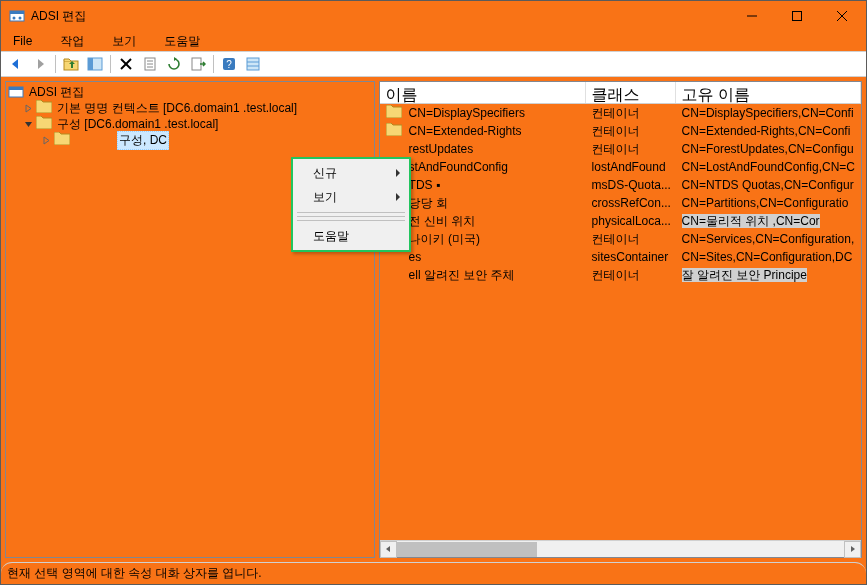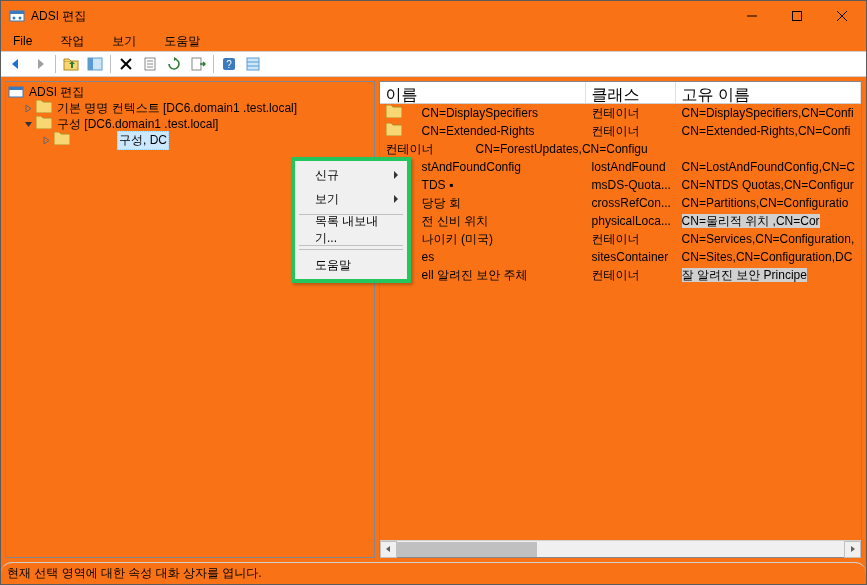--- a/index.html
+++ b/index.html
@@ -28,31 +28,31 @@
   .tree-row.sel .label { background: #cce8ff; border: 1px dotted #99d1ff; padding: 0 1px; margin-left: 44px; }
   .tree-row .label { padding: 0 2px; }
   .list-header { display: flex; border-bottom: 1px solid #d0d0d0; height: 22px; background: #fff; }
   .colh { padding: 3px 6px; border-right: 1px solid #e0e0e0; font-size: 16px; }
   .colh.c0 { width: 206px; }
   .colh.c1 { width: 90px; }
   .colh.c2 { flex: 1; }
   .list-body { flex: 1; overflow: hidden; position: relative; }
   .list-row { display: flex; align-items: center; height: 18px; }
   .cell { padding: 1px 6px; overflow: hidden; white-space: nowrap; text-overflow: clip; }
-  .cell.c0 { width: 206px; display: flex; align-items: center; gap: 20px; }
+  .cell.c0 { width: 206px; display: flex; align-items: center; gap: 7px; }
   .cell.c1 { width: 90px; }
   .cell.c2 { flex: 1; }
   .row-icon { width: 16px; height: 16px; flex-shrink: 0; }
   .highlight { background: #d0d0d0; }
   .hscroll { height: 17px; border-top: 1px solid #d0d0d0; display: flex; align-items: center; background: #f0f0f0; }
   .hscroll .arrow { width: 17px; height: 17px; display: flex; align-items: center; justify-content: center; background: #f0f0f0; border: 1px solid #c0c0c0; }
   .hscroll .track { flex: 1; height: 17px; position: relative; }
   .hscroll .thumb { position: absolute; left: 0; width: 140px; height: 15px; top: 1px; background: #c0c0c0; }
   .statusbar { height: 22px; border-top: 1px solid #d0d0d0; display: flex; align-items: center; padding: 0 6px; font-size: 12px; border-radius: 11px; }
-  .ctxmenu { position: absolute; left: 290px; top: 156px; width: 120px; background: #f0f0f0; border: 4px solid #22c55e; box-shadow: 2px 2px 3px rgba(0,0,0,.25); padding: 2px; z-index: 10; }
+  .ctxmenu { position: absolute; left: 290px; top: 156px; width: 120px; background: #f0f0f0; border: 2px solid #22c55e; box-shadow: 2px 2px 3px rgba(0,0,0,.25); padding: 2px; z-index: 10; }
   .ctxitem { height: 24px; display: flex; align-items: center; padding: 0 18px 0 18px; position: relative; }
   .ctxitem .arrow { position: absolute; right: 6px; top: 50%; transform: translateY(-50%); }
   .ctxitem.hov { background: #90c8f6; }
   .ctxsep { height: 1px; background: #c0c0c0; margin: 3px 2px; }
   .folder-icon { width: 16px; height: 13px; }
 </style>
 </head>
 <body>
 
 <div class="window">
@@ -233,20 +233,24 @@
             <div class="cell c0">
               <span class="row-icon"><svg class="folder-icon" viewBox="0 0 16 13">
                   <path d="M0 2 L0 0 L5 0 L7 2 L16 2 L16 13 L0 13 Z" fill="#f7d774" stroke="#b58a1e"></path>
                 </svg></span>
               <span>CN=Extended-Rights</span>
             </div>
             <div class="cell c1">컨테이너</div>
             <div class="cell c2"><span>CN=Extended-Rights,CN=Confi</span></div>
           </div>
           <div class="list-row">
+            <div class="cell c0">
+              <span class="row-icon"></span>
+              <span>restUpdates</span>
+            </div>
             <div class="cell c1">컨테이너</div>
             <div class="cell c2"><span>CN=ForestUpdates,CN=Configu</span></div>
           </div>
           <div class="list-row">
             <div class="cell c0">
               <span class="row-icon"></span>
               <span>stAndFoundConfig</span>
             </div>
             <div class="cell c1">lostAndFound</div>
             <div class="cell c2"><span>CN=LostAndFoundConfig,CN=C</span></div>
@@ -329,23 +333,20 @@
             <path d="M1 0 L5 4 L1 8 Z" fill="#333"></path>
           </svg></span>
       </div>
       <div class="ctxitem">
         <span>보기</span>
         <span class="arrow"><svg width="6" height="8" viewBox="0 0 6 8">
             <path d="M1 0 L5 4 L1 8 Z" fill="#333"></path>
           </svg></span>
       </div>
       <div class="ctxsep"></div>
-      <div class="ctxitem">
-        <span>목록 내보내기...</span>
-      </div>
       <div class="ctxsep"></div>
       <div class="ctxsep"></div>
       <div class="ctxitem">
         <span>도움말</span>
       </div>
     </div>
 
 </div>
 
 </body></html>

